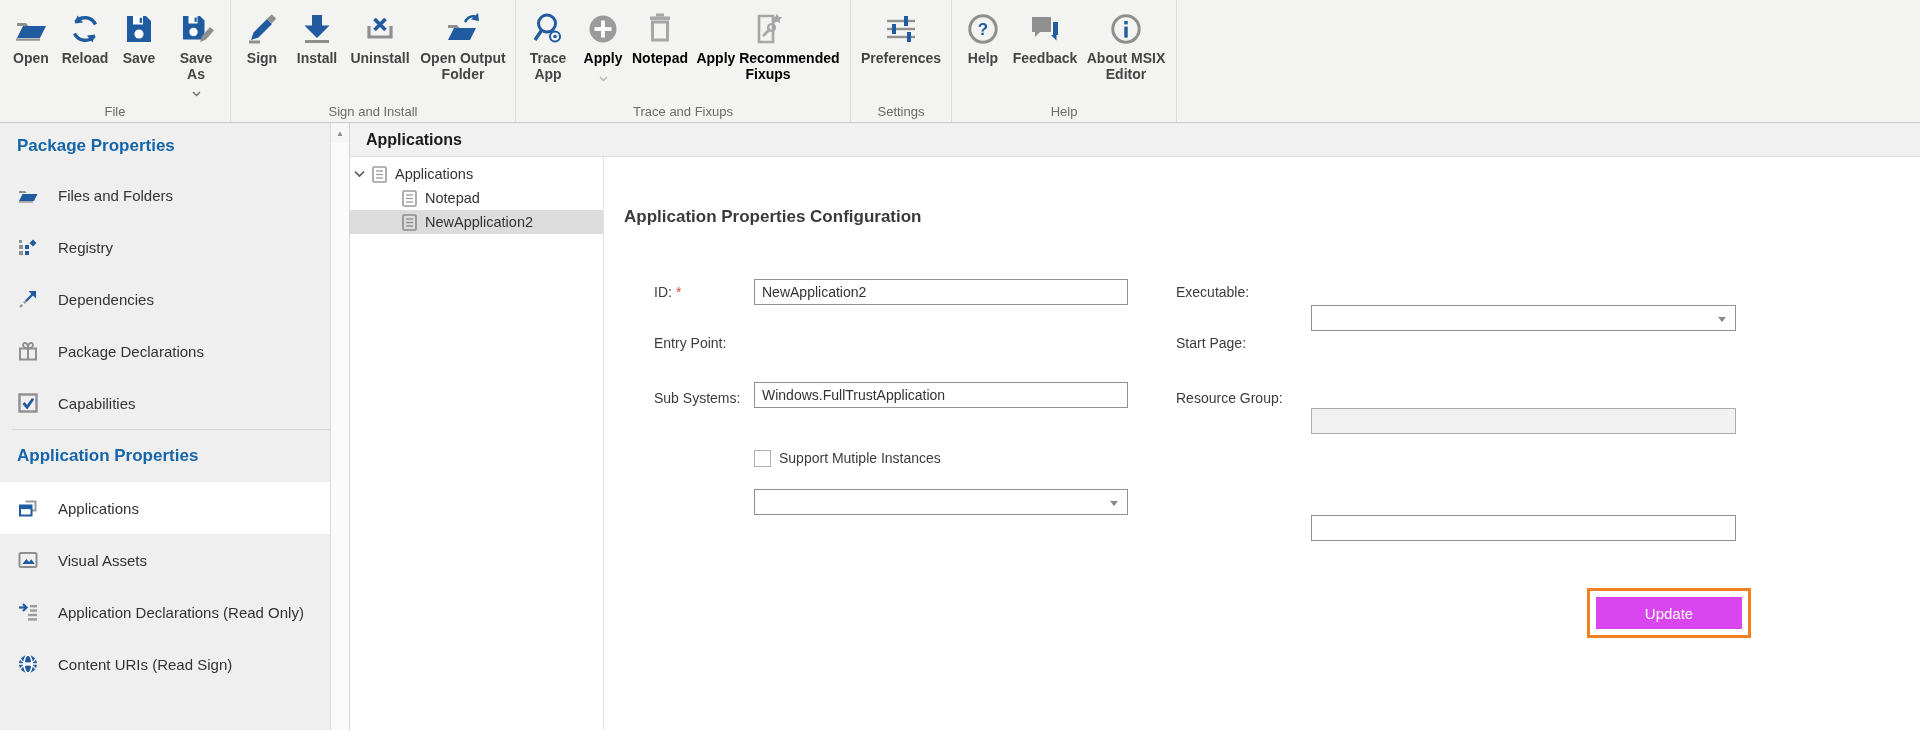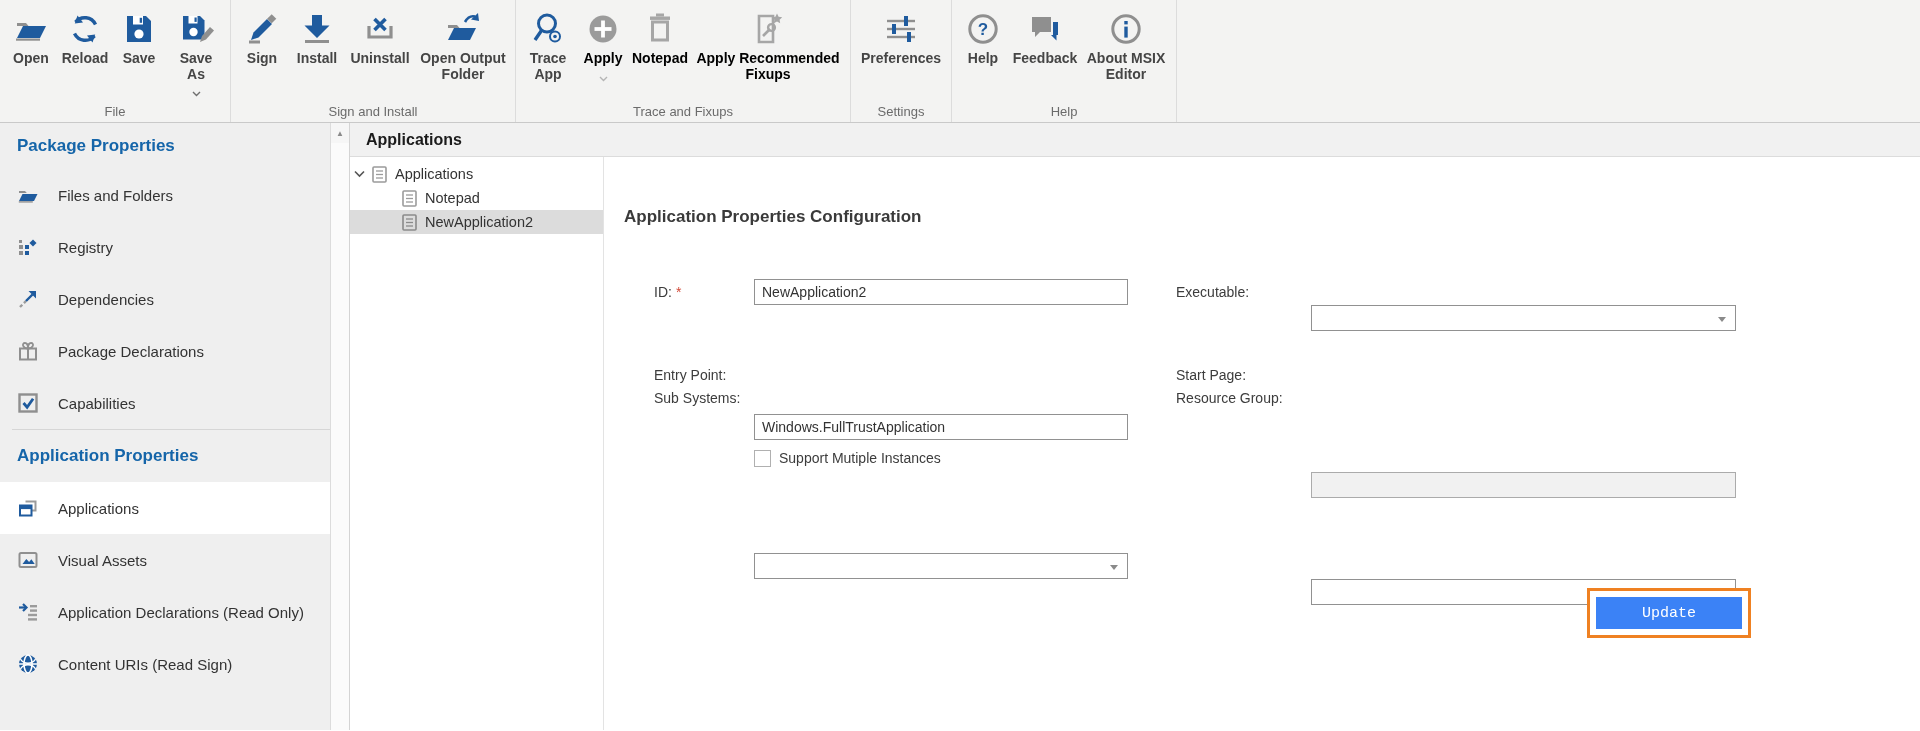--- a/index.html
+++ b/index.html
@@ -61,36 +61,36 @@
   .tree-row.child { padding-left:52px; }
 
   
   .panel { position:relative; flex:1; background:#fff; }
   .form-title { position:absolute; left:20px; top:50px; font-size:17px; font-weight:bold; color:#3a3a3a; }
   .frow { position:absolute; height:26px; display:flex; align-items:center; }
   .flabel { font-size:14px; color:#3c3c3c; }
   .freq { color:#d14836; margin-left:4px; font-size:14px; }
   .l-col1 { left:50px; } .f-col1 { left:150px; width:374px; }
   .l-col2 { left:572px; } .f-col2 { left:707px; width:425px; }
-  .r1 { top:122px;align-items:center; } .r2 { top:173px;margin-top:32px; } .r3 { top:228px; }
+  .r1 { top:122px;align-items:center; } .r2 { top:173px; } .r3 { top:228px; }
   .finput { position:relative; height:26px; border:1px solid #919191; background:#fff;
             display:flex; align-items:center; }
   .finput input { width:100%; height:100%; border:none; outline:none; background:transparent;
                   font-family:"Liberation Sans", sans-serif; font-size:14px; color:#333; padding:0 7px; }
   .finput.disabled { background:#f1f1f1; border-color:#ababab; }
   .finput.combo .combo-arrow { position:absolute; right:9px; top:11px; width:0; height:0;
       border-left:4px solid transparent; border-right:4px solid transparent; border-top:5px solid #8a8a8a; }
   .cbrow { position:absolute; left:150px; top:291px; height:20px; display:flex; align-items:center; gap:8px; }
   .checkbox { width:17px; height:17px; border:1px solid #b0b0b0; background:#fff; }
   .cblabel { font-size:14px; color:#3c3c3c; }
   .update-wrap { position:absolute; left:983px; top:431px; width:164px; height:50px;
                  border:3px solid #ef8122; background:#fff;
                  display:flex; align-items:center; justify-content:center; }
-  .update-btn { width:146px; height:32px; background:#3b82f6; color:#fff; border:none;
-                font-family:Liberation Mono, monospace; font-size:15px; cursor:pointer; }
+  .update-btn { width:146px; height:32px; background:#d946ef; color:#fff; border:none;
+                font-family:Liberation Sans, sans-serif; font-size:15px; cursor:pointer; }
 </style>
 </head>
 <body>
 
 <div class="app">
 
   <div class="ribbon">
 
     <div class="rgroup">
       <div class="rbtn w48">

